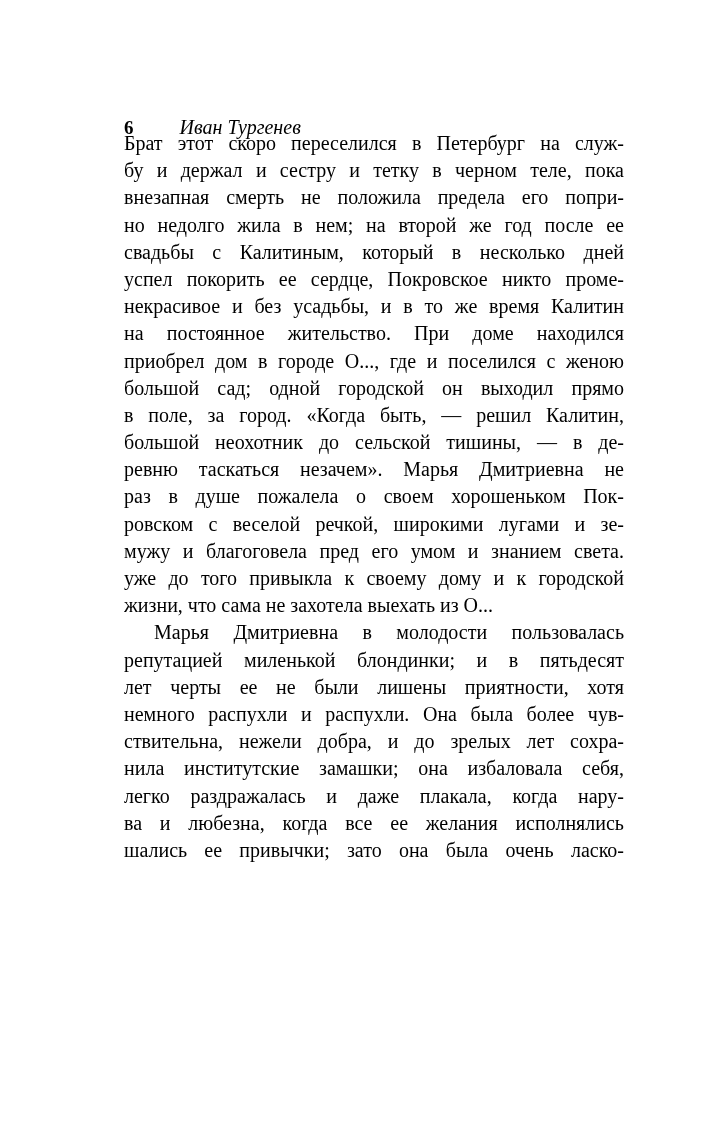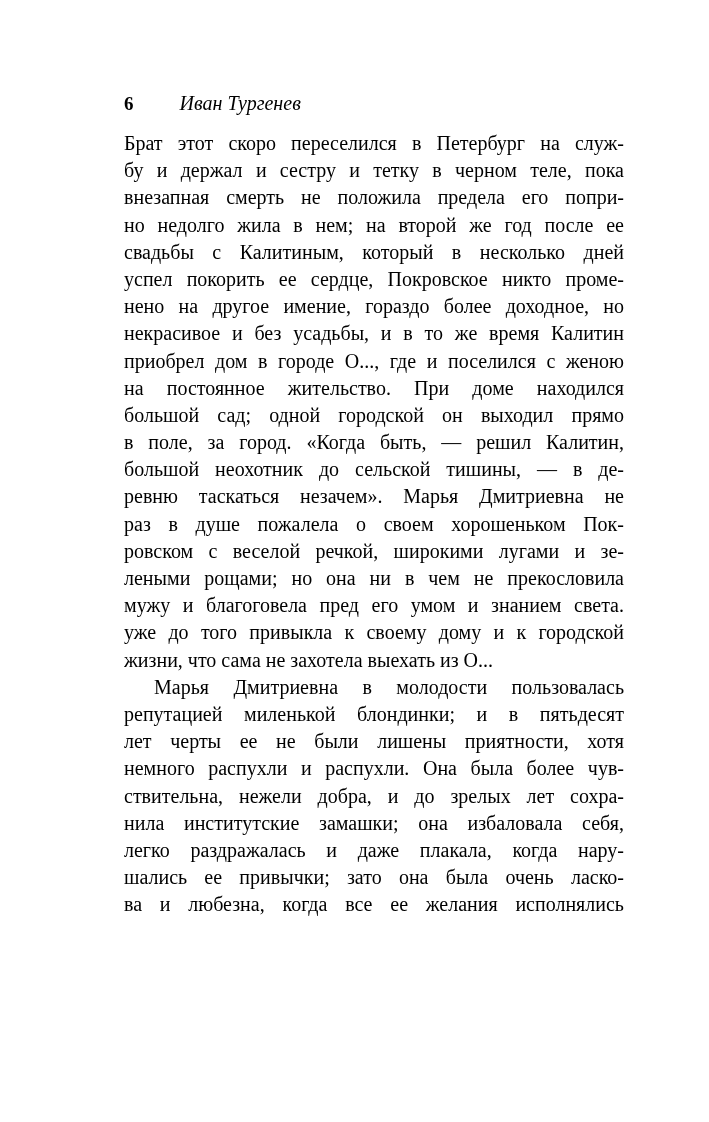--- a/index.html
+++ b/index.html
@@ -26,20 +26,21 @@
     font-size: 19px;
     line-height: 22px;
   }
   .page-number {
     font-weight: bold;
   }
   .author-name {
     font-style: italic;
     margin-left: 46px;
     font-size: 20px;
+    margin-top: 24px;
   }
   .page-body {
     position: absolute;
     top: 130px;
     left: 124px;
     width: 500px;
     font-size: 20px;
   }
   .paragraph {
     margin: 0;
@@ -68,40 +69,38 @@
   </div>
 
   <div class="page-body">
     <div class="paragraph">
         <div class="line">Брат этот скоро переселился в Петербург на служ-</div>
         <div class="line">бу и держал и сестру и тетку в черном теле, пока</div>
         <div class="line">внезапная смерть не положила предела его попри-</div>
         <div class="line">но недолго жила в нем; на второй же год после ее</div>
         <div class="line">свадьбы с Калитиным, который в несколько дней</div>
         <div class="line">успел покорить ее сердце, Покровское никто проме-</div>
-        <div class="line">нено на другое имение, гораздо более доходное, но</div>
         <div class="line">некрасивое и без усадьбы, и в то же время Калитин</div>
+        <div class="line">на постоянное жительство. При доме находился</div>
         <div class="line">приобрел дом в городе О..., где и поселился с женою</div>
-        <div class="line">на постоянное жительство. При доме находился</div>
         <div class="line">большой сад; одной городской он выходил прямо</div>
         <div class="line">в поле, за город. «Когда быть, — решил Калитин,</div>
         <div class="line">большой неохотник до сельской тишины, — в де-</div>
         <div class="line">ревню таскаться незачем». Марья Дмитриевна не</div>
         <div class="line">раз в душе пожалела о своем хорошеньком Пок-</div>
         <div class="line">ровском с веселой речкой, широкими лугами и зе-</div>
-        <div class="line">леными рощами; но она ни в чем не прекословила</div>
         <div class="line">мужу и благоговела пред его умом и знанием света.</div>
         <div class="line">уже до того привыкла к своему дому и к городской</div>
         <div class="line last">жизни, что сама не захотела выехать из О...</div>
       </div>
     <div class="paragraph">
         <div class="line indent">Марья Дмитриевна в молодости пользовалась</div>
         <div class="line">репутацией миленькой блондинки; и в пятьдесят</div>
         <div class="line">лет черты ее не были лишены приятности, хотя</div>
         <div class="line">немного распухли и распухли. Она была более чув-</div>
         <div class="line">ствительна, нежели добра, и до зрелых лет сохра-</div>
         <div class="line">нила институтские замашки; она избаловала себя,</div>
         <div class="line">легко раздражалась и даже плакала, когда нару-</div>
+        <div class="line">ва и любезна, когда все ее желания исполнялись</div>
         <div class="line">шались ее привычки; зато она была очень ласко-</div>
-        <div class="line">ва и любезна, когда все ее желания исполнялись</div>
       </div>
   </div>
 </div>
 
 </body></html>

